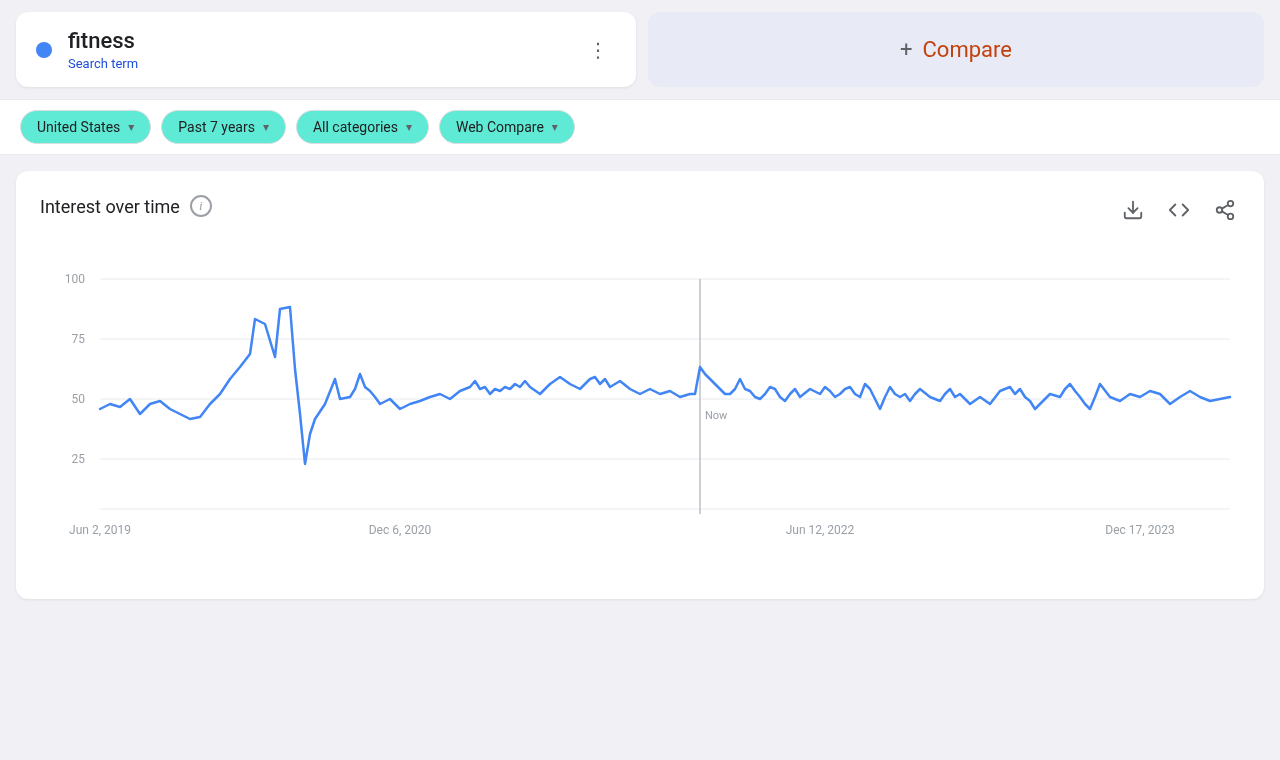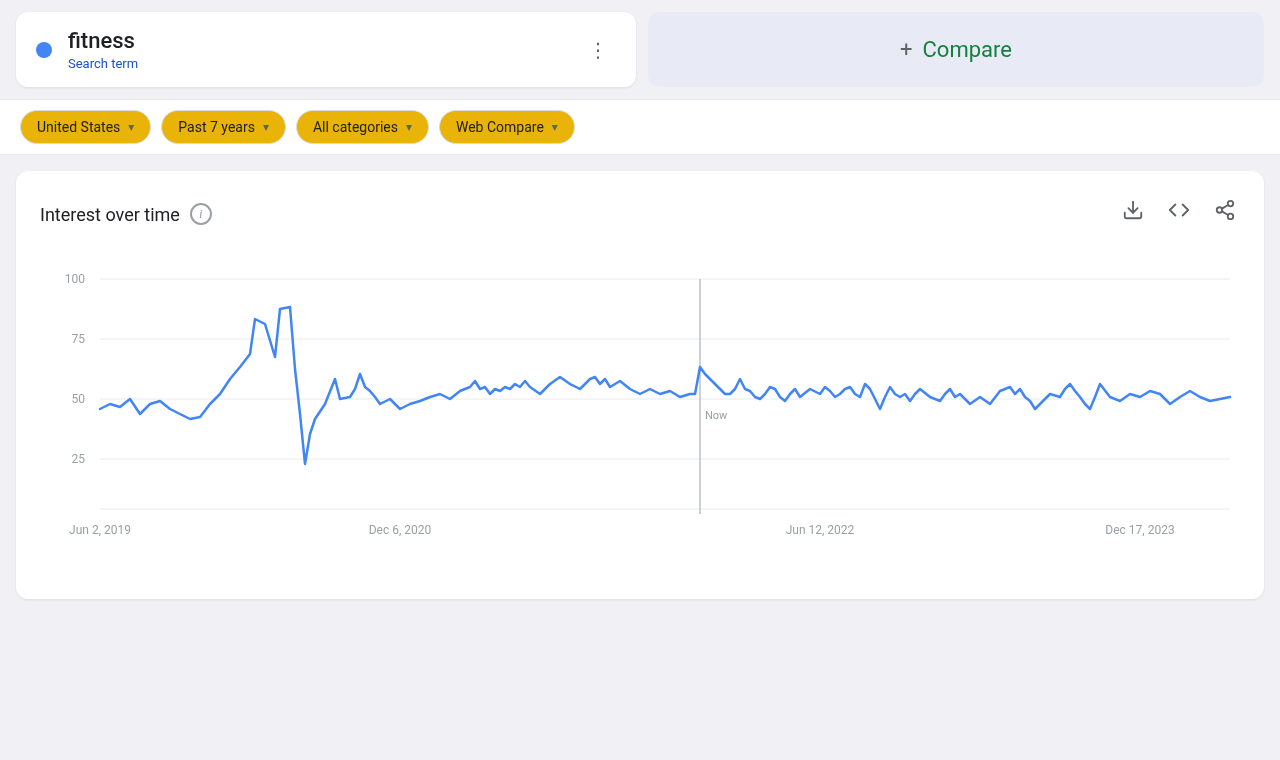--- a/index.html
+++ b/index.html
@@ -83,21 +83,21 @@
       gap: 10px;
     }
 
     .compare-card .plus-icon {
       font-size: 22px;
       color: #5f6368;
     }
 
     .compare-card .compare-label {
       font-size: 22px;
-      color: #15803d;
+      color: #c2410c;
       font-weight: 400;
     }
 
     
     .filter-bar {
       background: #fff;
       padding: 10px 20px;
       display: flex;
       align-items: center;
       gap: 10px;
@@ -105,21 +105,21 @@
       border-bottom: 1px solid #e8eaed;
     }
 
     .filter-btn {
       display: flex;
       align-items: center;
       gap: 8px;
       border: 1.5px solid #dadce0;
       border-radius: 22px;
       padding: 8px 16px;
-      background: #eab308;
+      background: #5eead4;
       cursor: pointer;
       font-size: 14px;
       color: #202124;
       font-family: inherit;
       white-space: nowrap;
     }
 
     .filter-btn .chevron {
       color: #5f6368;
       font-size: 12px;
@@ -134,21 +134,21 @@
     .chart-card {
       background: #fff;
       border-radius: 12px;
       padding: 24px 24px 20px;
       box-shadow: 0 1px 3px rgba(0,0,0,0.08);
     }
 
     .chart-header {
       display: flex;
       justify-content: space-between;
-      align-items: flex-end;
+      align-items: flex-start;
       margin-bottom: 24px;
       gap: 22px;
     }
 
     .chart-title-row {
       display: flex;
       align-items: center;
       gap: 10px;
     }
 

